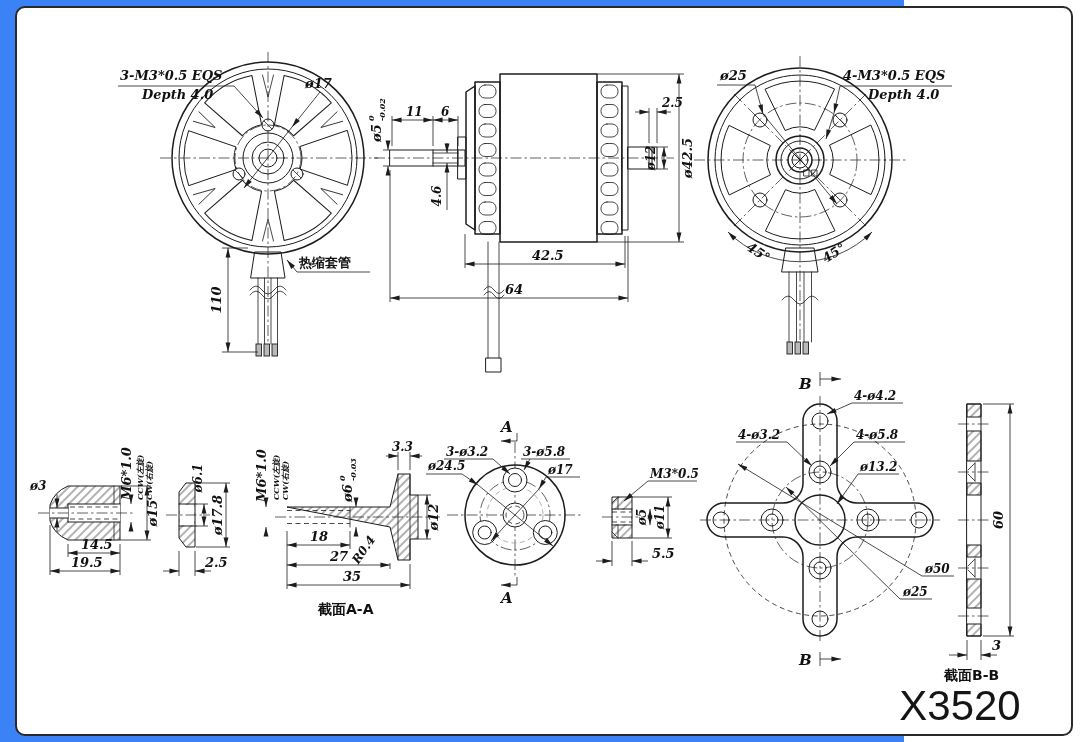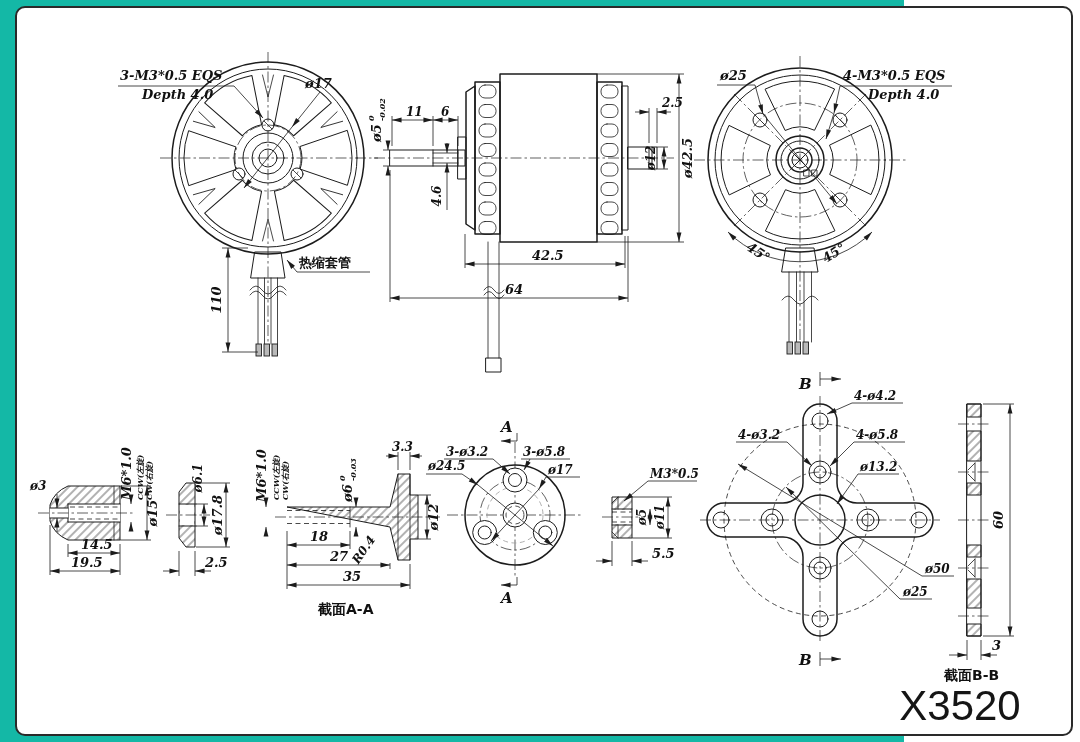--- a/index.html
+++ b/index.html
@@ -1,16 +1,16 @@
 <!DOCTYPE html>
 <html><head>
 <meta charset="utf-8">
 <style>
   html,body{margin:0;padding:0;background:#fff;}
-  .page{width:904px;height:742px;position:relative;background:#14b8a6;}
+  .page{width:904px;height:742px;position:relative;background:#3b82f6;}
   svg{display:block}
   .s{stroke:#1c1c1c;fill:none;stroke-width:1;stroke-linecap:round;stroke-linejoin:round}
   .s2{stroke:#1c1c1c;fill:none;stroke-width:1.5;stroke-linejoin:round}
   .thin{stroke-width:.8}
   .cl{stroke:#1c1c1c;fill:none;stroke-width:.7;stroke-dasharray:11 3 2.5 3}
   .dsh{stroke:#1c1c1c;fill:none;stroke-width:.8;stroke-dasharray:5 3.5}
   .lt{stroke:#9a9a9a}
   .hat{fill:url(#hat);stroke:#1c1c1c;stroke-width:1;stroke-linejoin:round}
   .wh{fill:#fff;stroke:none}
   .whs{fill:#fff;stroke:#1c1c1c;stroke-width:1}

